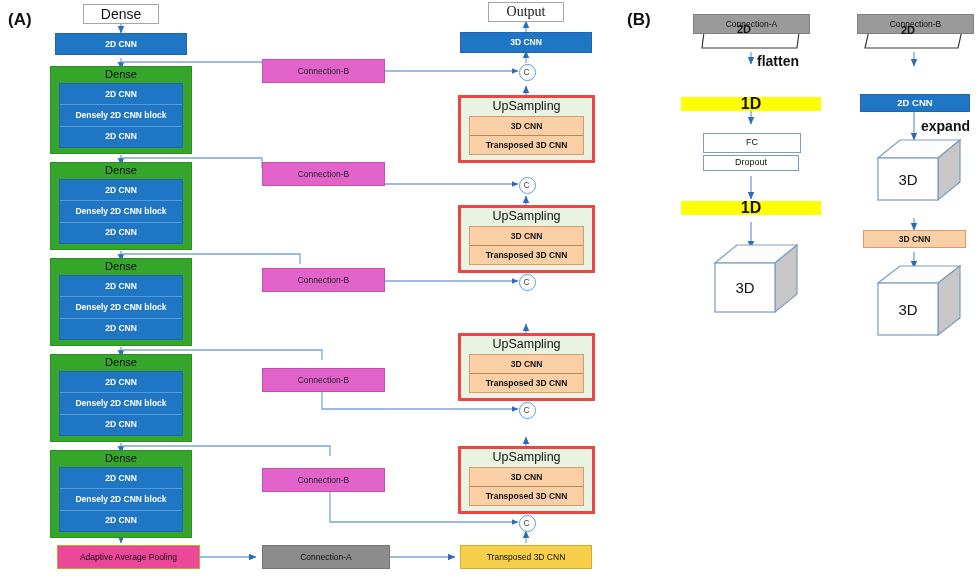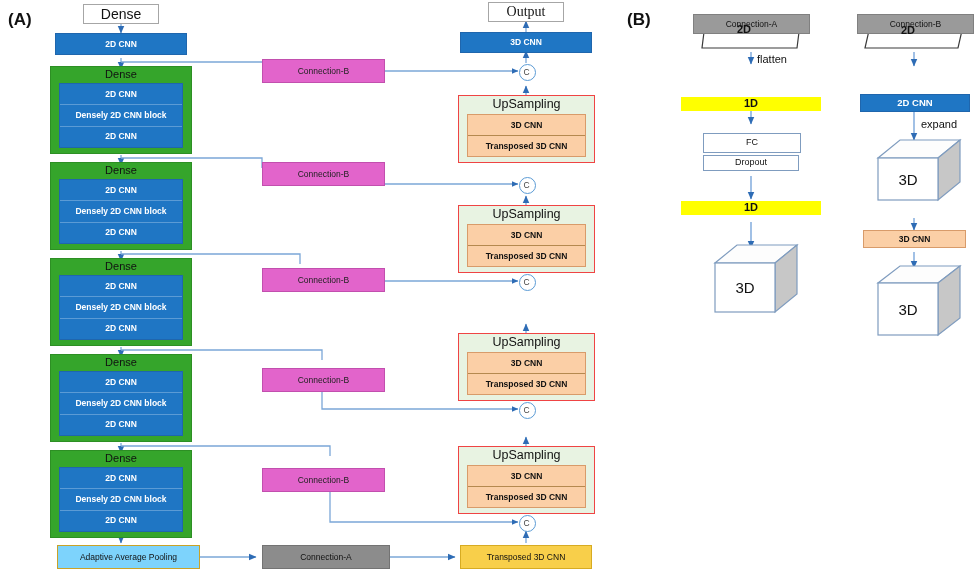--- a/index.html
+++ b/index.html
@@ -21,42 +21,42 @@
   .cnn2d{background:#1f76c4;border:1px solid #1f66ad;color:#ffffff;font-size:8.5px;font-weight:bold;}
   .dense-outer{background:#35a52b;border:1px solid #2d8f24;}
   .dense-title{position:absolute;left:0;top:0;width:100%;height:16px;display:flex;
                align-items:center;justify-content:center;color:#111;font-size:11px;}
   .dense-inner{position:absolute;left:8px;right:8px;top:16px;bottom:5px;
                background:#1f76c4;border:1px solid #1f66ad;display:flex;flex-direction:column;}
   .dense-row{flex:1;display:flex;align-items:center;justify-content:center;
              color:#ffffff;font-size:8.5px;font-weight:bold;border-bottom:1px solid #5b9bd5;}
   .dense-row:last-child{border-bottom:none;}
 
-  .ups-outer{background:#e8f3e2;border:1px solid #ef4444;}
+  .ups-outer{background:#e8f3e2;border:3px solid #ef4444;}
   .ups-title{position:absolute;left:0;top:0;width:100%;height:18px;display:flex;
              align-items:center;justify-content:center;color:#111;font-size:12.5px;}
   .ups-inner{position:absolute;left:8px;right:8px;top:18px;bottom:5px;
              background:#fbcfa6;border:1px solid #d89b6a;display:flex;flex-direction:column;}
   .ups-row{flex:1;display:flex;align-items:center;justify-content:center;
            color:#111;font-size:8.5px;font-weight:bold;border-bottom:1px solid #b5894f;}
   .ups-row:last-child{border-bottom:none;}
 
   .cnn3d{background:#1f76c4;border:1px solid #1f66ad;color:#ffffff;font-size:8.5px;font-weight:bold;}
   .connb{background:#e264cb;border:1px solid #c24fae;color:#222;font-size:8.5px;}
   .conna{background:#8c8c8c;border:1px solid #737373;color:#111;font-size:8.5px;}
-  .aap{background:#7dd3fc;border:1px solid #c9a227;color:#111;font-size:8.5px;}
+  .aap{background:#ec4899;border:1px solid #c9a227;color:#111;font-size:8.5px;}
   .tr3d{background:#f8cf4a;border:1px solid #d7ab22;color:#111;font-size:8.5px;}
 
   
   .bhead{background:#9a9a9a;border:1px solid #808080;color:#111;font-size:8.5px;}
-  .b1d{background:#ffff00;border:none;color:#111;font-size:11px;font-weight:bold;}
+  .b1d{background:#ffff00;border:none;color:#111;font-size:16px;font-weight:bold;}
   .bplain{background:#ffffff;border:1px solid #7f9cbf;color:#111;font-size:9px;}
   .b2dcnn{background:#1f76c4;border:1px solid #1f66ad;color:#ffffff;font-size:9.5px;font-weight:bold;}
   .b3dcnn{background:#fbcfa6;border:1px solid #d89b6a;color:#111;font-size:8.5px;font-weight:bold;}
-  .edgelabel{position:absolute;font-size:11px;color:#111;}
+  .edgelabel{position:absolute;font-size:14px;color:#111;font-weight:bold;}
   .para-label{position:absolute;font-size:11px;font-weight:bold;color:#111;}
   .cube-label{position:absolute;font-size:15px;font-weight:normal;color:#111;
               display:flex;align-items:center;justify-content:center;}
   .clabel{position:absolute;font-size:8.5px;color:#444;display:flex;
           align-items:center;justify-content:center;width:13px;height:13px;}
 </style>
 </head>
 <body>
 
 <div class="canvas">

